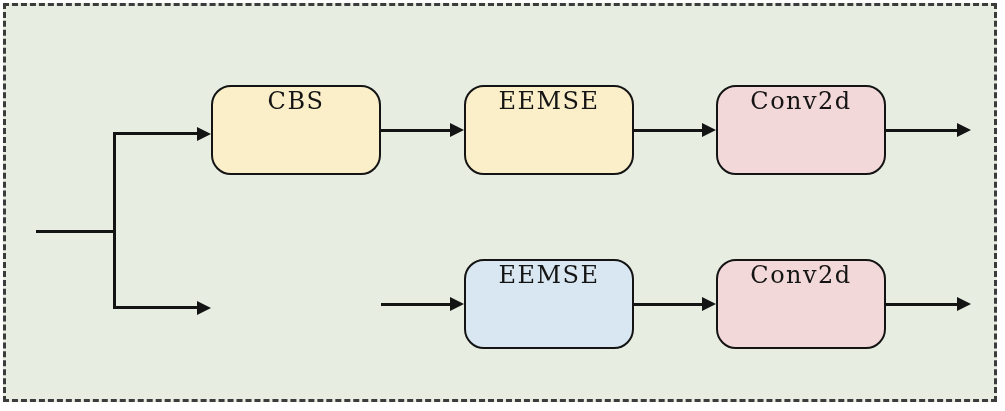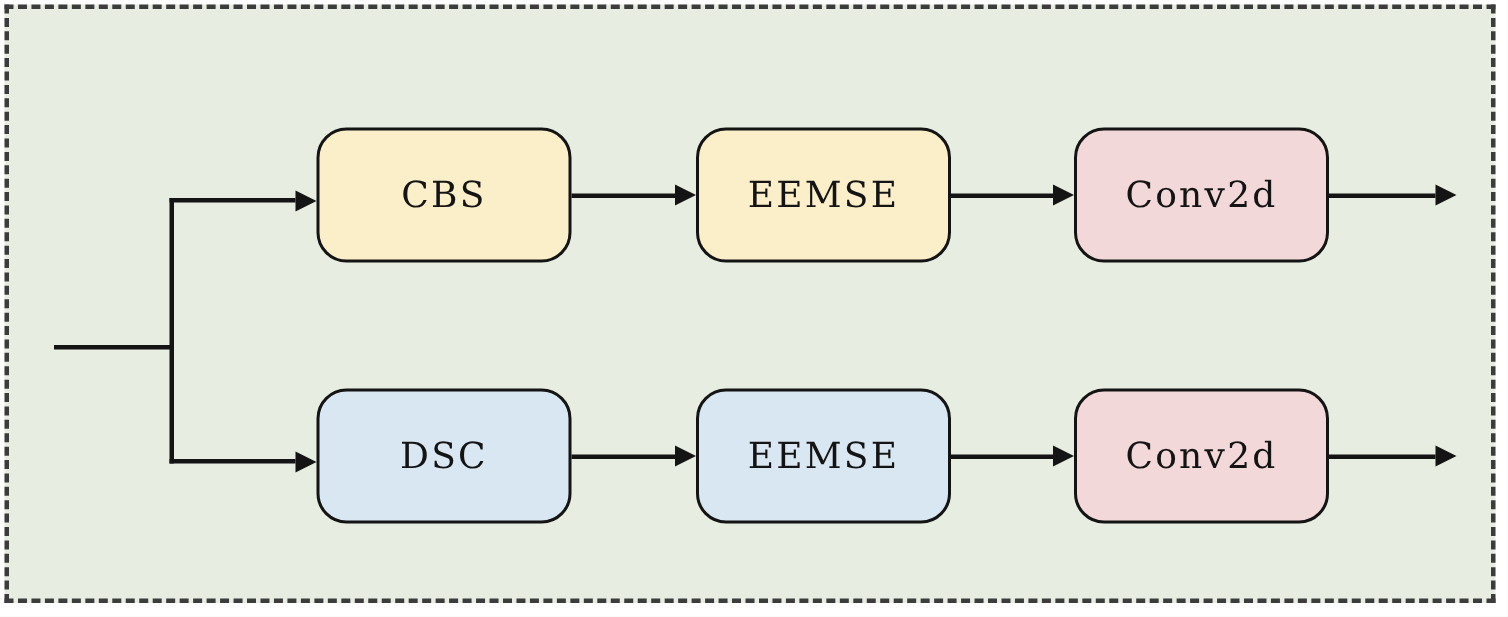--- a/index.html
+++ b/index.html
@@ -7,21 +7,21 @@
     position:relative;width:1005px;height:411px;background:#ffffff;
     font-family:"DejaVu Serif","Liberation Serif",serif;overflow:hidden;
   }
   .panel{
     position:absolute;left:3px;top:3px;width:994px;height:399px;
     background:#e7ede0;border:3px dashed #3c3c3c;box-sizing:border-box;
   }
   .node{
     position:absolute;width:170px;height:90px;box-sizing:border-box;
     border:2.5px solid #141414;border-radius:20px;
-    display:flex;align-items:center;justify-content:center;
+    display:flex;align-items:flex-start;justify-content:center;
   }
   .node-label{
     font-size:24px;letter-spacing:1.5px;color:#141414;
     white-space:nowrap;user-select:none;
   }
   .hline{position:absolute;height:3px;background:#141414;}
   .vline{position:absolute;width:3px;background:#141414;}
   .arrowhead{
     position:absolute;width:0;height:0;
     border-top:7px solid transparent;border-bottom:7px solid transparent;
@@ -55,23 +55,20 @@
 
     <div class="hline" style="left:375px;top:122.5px;width:70px;"></div>
     <div class="arrowhead" style="left:444px;top:117px;"></div>
 
     <div class="hline" style="left:628px;top:122.5px;width:69px;"></div>
     <div class="arrowhead" style="left:696px;top:117px;"></div>
 
     <div class="hline" style="left:880px;top:122.5px;width:71px;"></div>
     <div class="arrowhead" style="left:951px;top:117px;"></div>
 
-    <div class="node" style="left: 205px; top: 253px; background: rgb(216, 231, 241);">
-      <span class="node-label">DSC</span>
-    </div>
     <div class="node" style="left: 458px; top: 253px; background: rgb(216, 231, 241);">
       <span class="node-label">EEMSE</span>
     </div>
     <div class="node" style="left: 710px; top: 253px; background: rgb(243, 216, 217);">
       <span class="node-label">Conv2d</span>
     </div>
 
     <div class="hline" style="left:375px;top:296.5px;width:70px;"></div>
     <div class="arrowhead" style="left:444px;top:291px;"></div>
 

